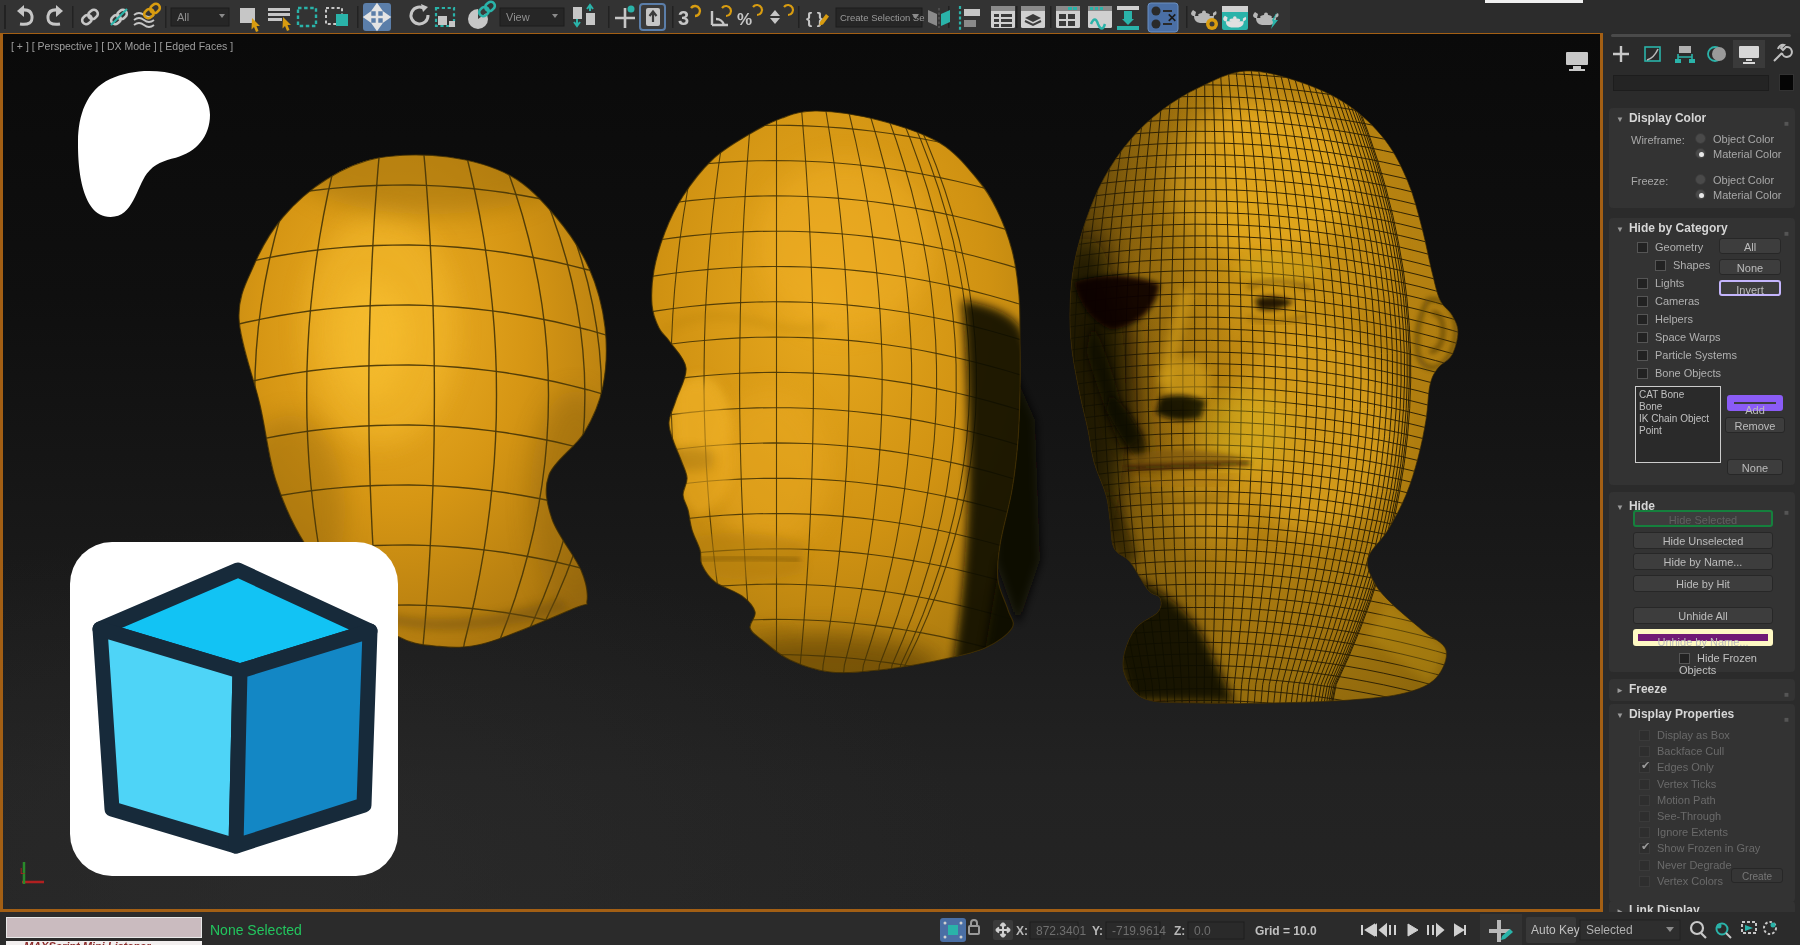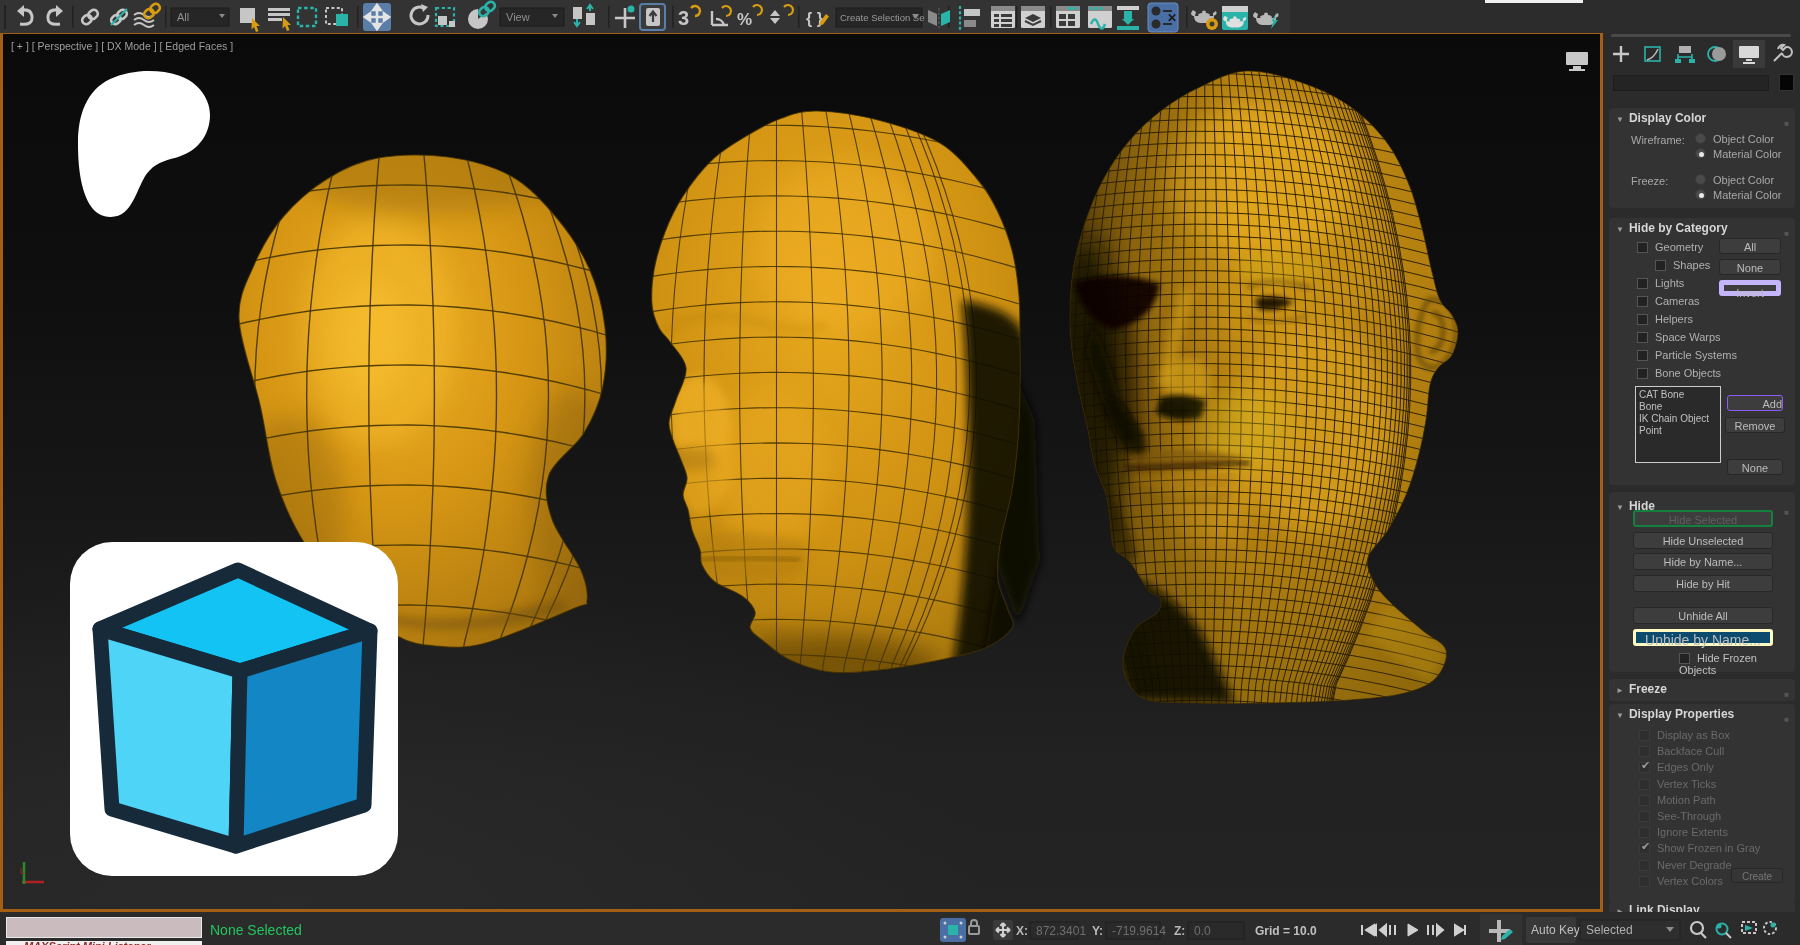--- a/index.html
+++ b/index.html
@@ -394,34 +394,34 @@
       <div style="position:absolute;left:28px;top:23px;font-size:11px;color:#b0b0b0;"><span style="position:relative;display:inline-block;width:11px;height:11px;background:#222;border:1px solid #555;vertical-align:-2px;margin-right:7px;"></span>Geometry</div>
       <div style="position:absolute;left:28px;top:41px;font-size:11px;color:#b0b0b0;padding-left:18px;"><span style="position:relative;display:inline-block;width:11px;height:11px;background:#222;border:1px solid #555;vertical-align:-2px;margin-right:7px;"></span>Shapes</div>
       <div style="position:absolute;left:28px;top:59px;font-size:11px;color:#b0b0b0;"><span style="position:relative;display:inline-block;width:11px;height:11px;background:#222;border:1px solid #555;vertical-align:-2px;margin-right:7px;"></span>Lights</div>
       <div style="position:absolute;left:28px;top:77px;font-size:11px;color:#b0b0b0;"><span style="position:relative;display:inline-block;width:11px;height:11px;background:#222;border:1px solid #555;vertical-align:-2px;margin-right:7px;"></span>Cameras</div>
       <div style="position:absolute;left:28px;top:95px;font-size:11px;color:#b0b0b0;"><span style="position:relative;display:inline-block;width:11px;height:11px;background:#222;border:1px solid #555;vertical-align:-2px;margin-right:7px;"></span>Helpers</div>
       <div style="position:absolute;left:28px;top:113px;font-size:11px;color:#b0b0b0;"><span style="position:relative;display:inline-block;width:11px;height:11px;background:#222;border:1px solid #555;vertical-align:-2px;margin-right:7px;"></span>Space Warps</div>
       <div style="position:absolute;left:28px;top:131px;font-size:11px;color:#b0b0b0;"><span style="position:relative;display:inline-block;width:11px;height:11px;background:#222;border:1px solid #555;vertical-align:-2px;margin-right:7px;"></span>Particle Systems</div>
       <div style="position:absolute;left:28px;top:149px;font-size:11px;color:#b0b0b0;"><span style="position:relative;display:inline-block;width:11px;height:11px;background:#222;border:1px solid #555;vertical-align:-2px;margin-right:7px;"></span>Bone Objects</div>
       <div style="position:absolute;left:110px;top:20px;width:62px;height:16px;background:#3d3d3d;border:1px solid #272727;border-radius:3px;color:#bcbcbc;font-size:11px;text-align:center;line-height:16px;">All</div>
       <div style="position:absolute;left:110px;top:41px;width:62px;height:16px;background:#3d3d3d;border:1px solid #272727;border-radius:3px;color:#bcbcbc;font-size:11px;text-align:center;line-height:16px;">None</div>
-      <div style="position:absolute;left:110px;top:62px;width:62px;height:16px;background:#3d3d3d;border:5px solid #c4b5fd;border-radius:3px;color:#bcbcbc;font-size:11px;text-align:center;line-height:16px;">Invert</div>
+      <div style="position:absolute;left:110px;top:62px;width:62px;height:16px;background:#3d3d3d;border:2px solid #c4b5fd;border-radius:3px;color:#bcbcbc;font-size:11px;text-align:center;line-height:16px;">Invert</div>
       <div style="position:absolute;left:26px;top:168px;width:86px;height:77px;background:#2a2a2a;border:1px solid #cccccc;color:#c0c0c0;font-size:10px;line-height:12px;padding:2px 3px;overflow:hidden;">CAT Bone<br>Bone<br>IK Chain Object<br>Point</div>
-      <div style="position:absolute;left:118px;top:177px;width:56px;height:16px;background:#3d3d3d;border:1px solid #8b5cf6;border-radius:3px;color:#bcbcbc;font-size:11px;text-align:right;line-height:16px;">Add</div>
+      <div style="position:absolute;left:118px;top:177px;width:56px;height:16px;background:#3d3d3d;border:7px solid #8b5cf6;border-radius:3px;color:#bcbcbc;font-size:11px;text-align:center;line-height:16px;">Add</div>
       <div style="position:absolute;left:116px;top:199px;width:60px;height:16px;background:#3d3d3d;border:1px solid #272727;border-radius:3px;color:#bcbcbc;font-size:11px;text-align:center;line-height:16px;">Remove</div>
       <div style="position:absolute;left:118px;top:241px;width:56px;height:16px;background:#3d3d3d;border:1px solid #272727;border-radius:3px;color:#bcbcbc;font-size:11px;text-align:center;line-height:16px;">None</div>
     </div>
     <div style="position:absolute;left:6px;top:459px;width:186px;height:180px;background:#333333;border-radius:4px;">
       <div style="height:20px;line-height:29px;color:#d6d6d6;font-weight:bold;font-size:12px;"><span style="color:#9a9a9a;font-size:8px;padding:0 5px 0 7px;">▼</span>Hide<span style="float:right;color:#555;font-size:8px;margin:6px 6px 0 0;">■</span></div>
       <div style="position:absolute;left:24px;top:18px;width:140px;height:17px;background:#3d3d3d;border:2px solid #15803d;border-radius:3px;color:#606060;font-size:11px;text-align:center;line-height:17px;">Hide Selected</div>
       <div style="position:absolute;left:24px;top:40px;width:140px;height:17px;background:#3d3d3d;border:1px solid #272727;border-radius:3px;color:#bcbcbc;font-size:11px;text-align:center;line-height:17px;">Hide Unselected</div>
       <div style="position:absolute;left:24px;top:61px;width:140px;height:17px;background:#3d3d3d;border:1px solid #272727;border-radius:3px;color:#bcbcbc;font-size:11px;text-align:center;line-height:17px;">Hide by Name...</div>
       <div style="position:absolute;left:24px;top:83px;width:140px;height:17px;background:#3d3d3d;border:1px solid #272727;border-radius:3px;color:#bcbcbc;font-size:11px;text-align:center;line-height:17px;">Hide by Hit</div>
       <div style="position:absolute;left:24px;top:115px;width:140px;height:17px;background:#3d3d3d;border:1px solid #272727;border-radius:3px;color:#bcbcbc;font-size:11px;text-align:center;line-height:17px;">Unhide All</div>
-      <div style="position:absolute;left:24px;top:137px;width:140px;height:17px;background:#0c4a6e;border:3px solid #fef9c3;border-radius:3px;color:#bcbcbc;font-size:14px;text-align:center;line-height:17px;">Unhide by Name...</div>
+      <div style="position:absolute;left:24px;top:137px;width:140px;height:17px;background:#701a75;border:5px solid #fef9c3;border-radius:3px;color:#bcbcbc;font-size:11px;text-align:center;line-height:17px;">Unhide by Name...</div>
       <div style="position:absolute;left:24px;top:160px;font-size:11px;color:#c0c0c0;margin-left:46px;"><span style="position:relative;display:inline-block;width:11px;height:11px;background:#222;border:1px solid #555;vertical-align:-2px;margin-right:7px;"></span>Hide Frozen Objects</div>
     </div>
     <div style="position:absolute;left:6px;top:646px;width:186px;height:22px;background:#333333;border-radius:4px;">
       <div style="height:20px;line-height:20px;color:#d6d6d6;font-weight:bold;font-size:12px;"><span style="color:#9a9a9a;font-size:8px;padding:0 5px 0 7px;">►</span>Freeze<span style="float:right;color:#555;font-size:8px;margin:6px 6px 0 0;">■</span></div>
     </div>
     <div style="position:absolute;left:6px;top:671px;width:186px;height:198px;background:#333333;border-radius:4px;">
       <div style="height:20px;line-height:20px;color:#d6d6d6;font-weight:bold;font-size:12px;"><span style="color:#9a9a9a;font-size:8px;padding:0 5px 0 7px;">▼</span>Display Properties<span style="float:right;color:#555;font-size:8px;margin:6px 6px 0 0;">■</span></div>
       <div style="position:absolute;left:30px;top:25.0px;font-size:11px;color:#6a6a6a;"><span style="position:relative;display:inline-block;width:11px;height:11px;background:#2e2e2e;border:1px solid #3a3a3a;vertical-align:-2px;margin-right:7px;"></span>Display as Box</div>
       <div style="position:absolute;left:30px;top:41.2px;font-size:11px;color:#6a6a6a;"><span style="position:relative;display:inline-block;width:11px;height:11px;background:#2e2e2e;border:1px solid #3a3a3a;vertical-align:-2px;margin-right:7px;"></span>Backface Cull</div>
       <div style="position:absolute;left:30px;top:57.4px;font-size:11px;color:#6a6a6a;"><span style="position:relative;display:inline-block;width:11px;height:11px;background:#2e2e2e;border:1px solid #3a3a3a;vertical-align:-2px;margin-right:7px;"><span style="position:absolute;left:1px;top:-4px;color:#9a9a9a;font-size:11px;">✔</span></span>Edges Only</div>

